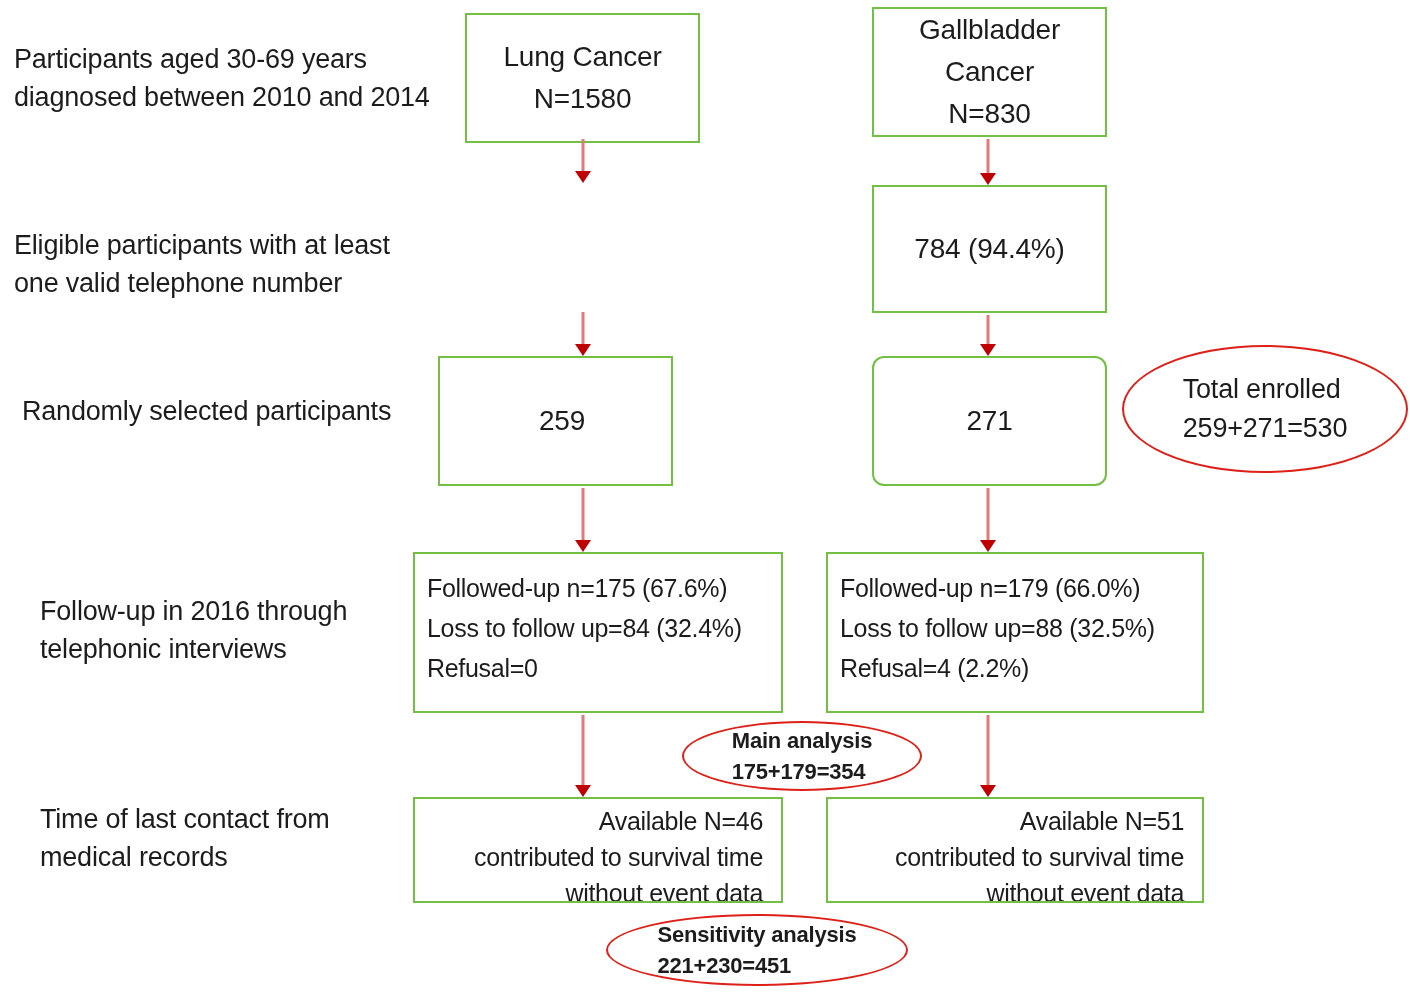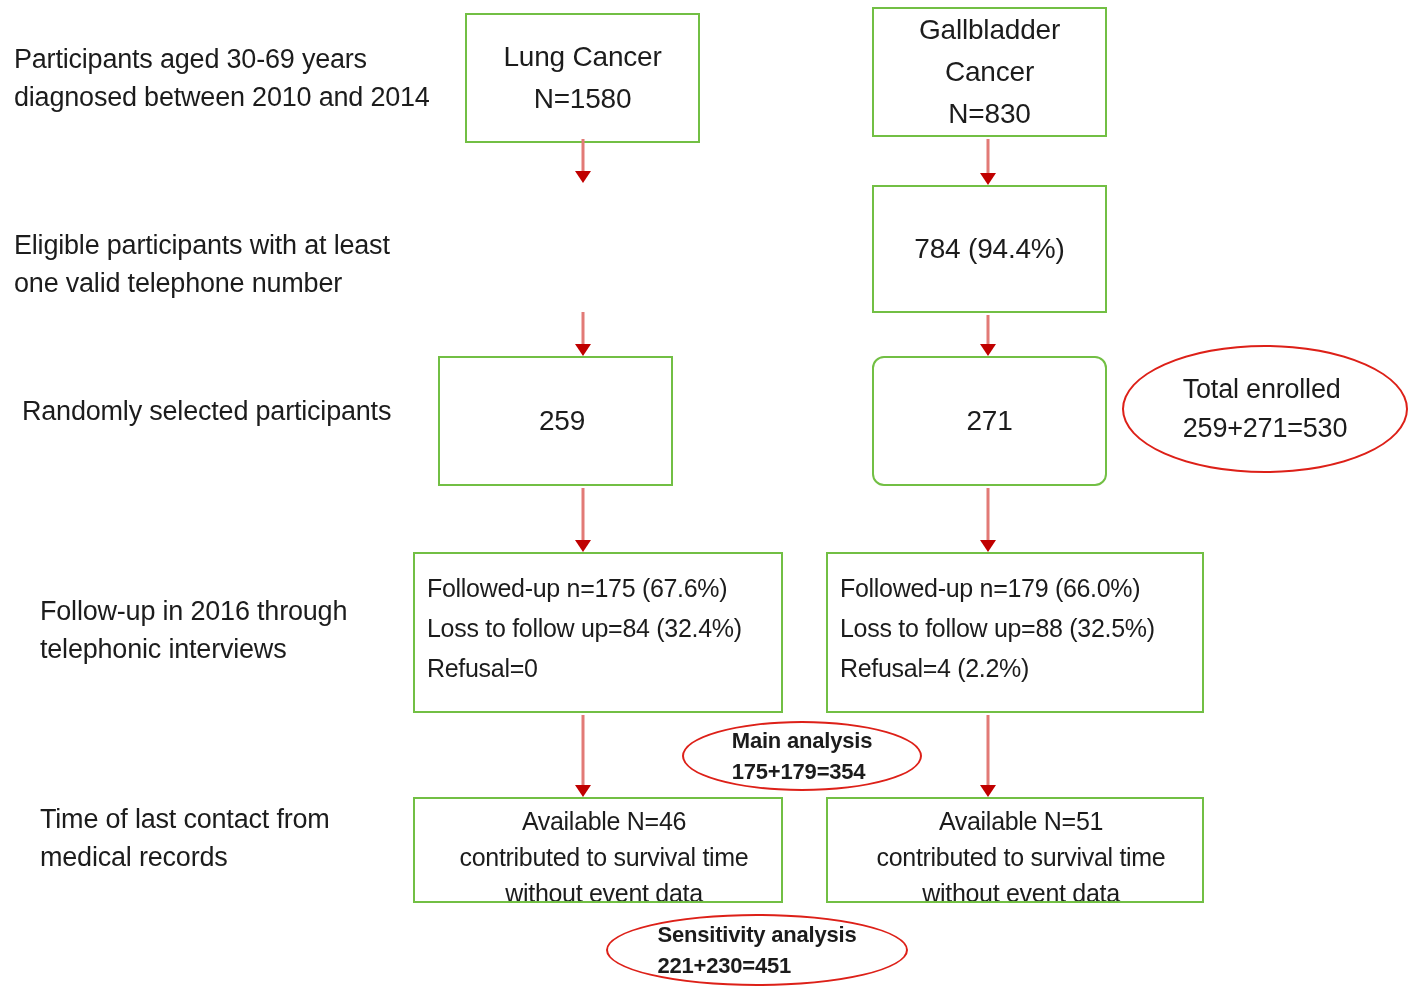--- a/index.html
+++ b/index.html
@@ -40,22 +40,22 @@
   }
   .gbox.detail{
     font-size:25px;line-height:40px;
     letter-spacing:-0.3px;
     padding:14px 12px 0 12px;
     text-align:left;
   }
   .gbox.avail{
     font-size:25px;line-height:36px;
     letter-spacing:-0.3px;
-    padding:4px 0 0 12px;
-    text-align:center;
+    padding:4px 18px 0 12px;
+    text-align:right;
     overflow:hidden;
   }
   .arrow{position:absolute;width:18px;}
   .arrow .shaft{
     position:absolute;left:50%;top:0;bottom:7px;
     width:3px;transform:translateX(-50%);
     background:var(--arrow-line);
   }
   .arrow .head{
     position:absolute;left:50%;bottom:0;

